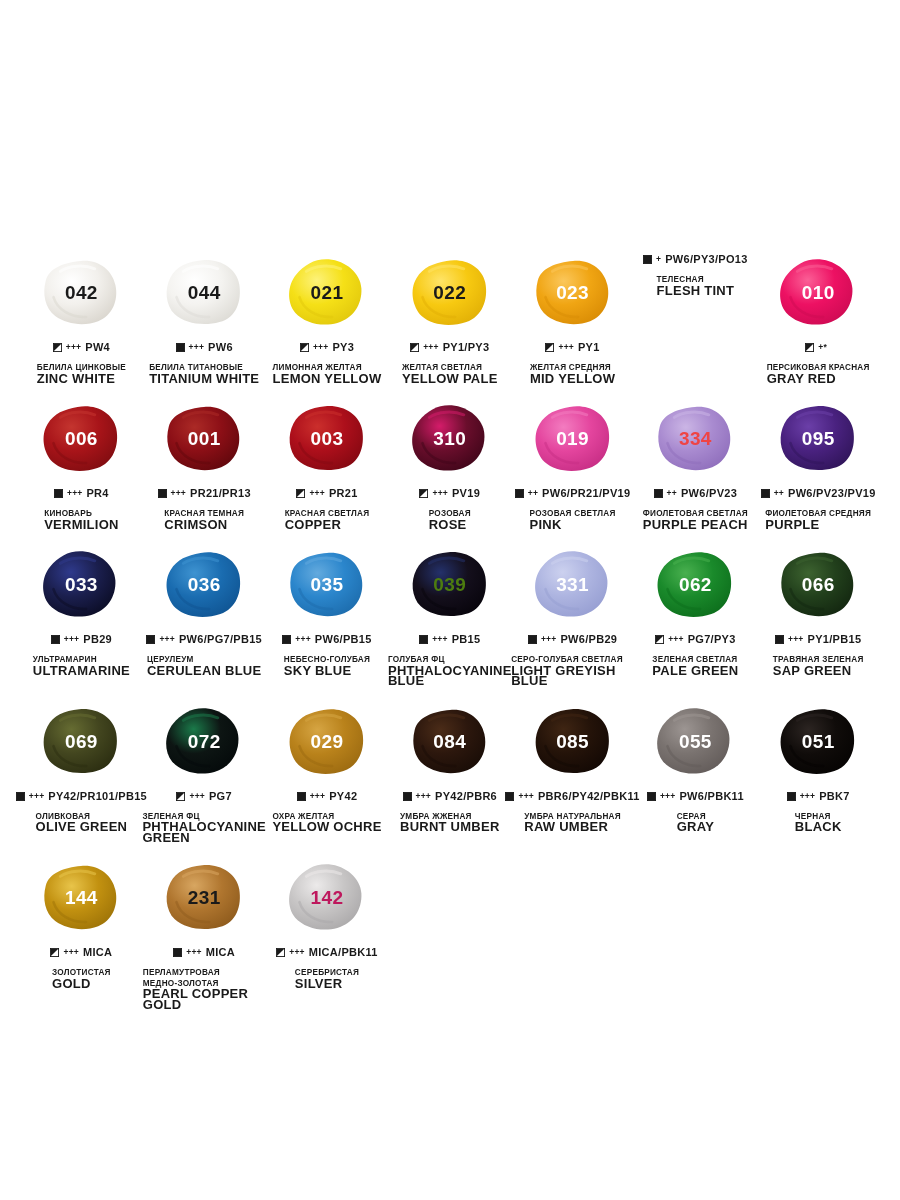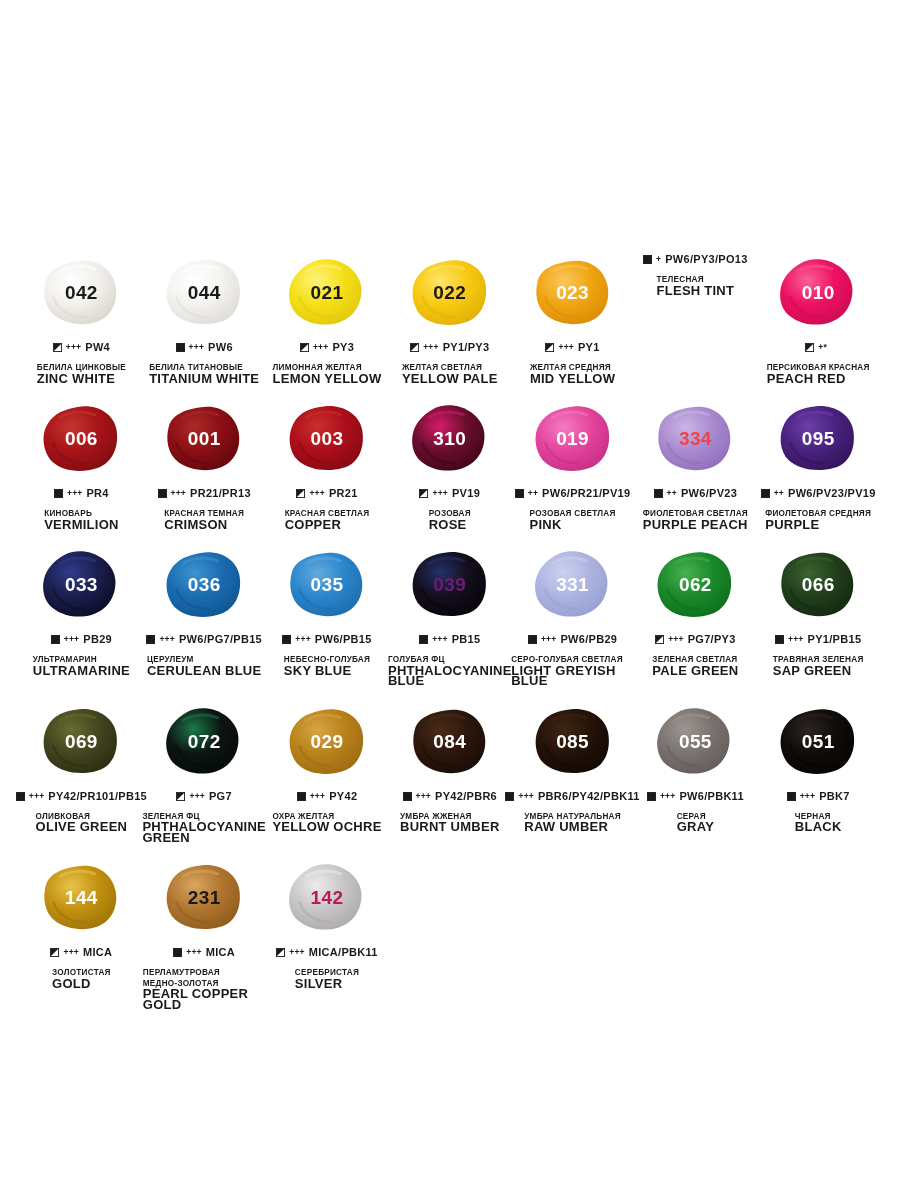--- a/index.html
+++ b/index.html
@@ -330,21 +330,21 @@
     <div class="meta-line">
       <svg class="op-icon" viewBox="0 0 10 10">
       <rect x="0.5" y="0.5" width="9" height="9" fill="#ffffff" stroke="#1a1a1a" stroke-width="1"></rect>
       <path d="M1,1 L9,1 L1,9 Z" fill="#1a1a1a"></path>
     </svg>
       <span class="perm">+*</span>
       <span class="pigment"></span>
     </div>
     <div class="names">
       <span class="name-ru">ПЕРСИКОВАЯ КРАСНАЯ</span>
-      <span class="name-en">PEACH RED</span>
+      <span class="name-en">GRAY RED</span>
     </div>
   </div>
       <div class="swatch-cell">
     <div class="blob-wrap">
       <div class="blob">
 
   <svg class="blob-shape" viewBox="0 0 100 84" xmlns="http://www.w3.org/2000/svg">
     <defs>
       <radialGradient id="g7" cx="38%" cy="32%" r="78%">
         <stop offset="0%" stop-color="#c4352f"></stop>
@@ -661,21 +661,21 @@
       <radialGradient id="g17" cx="38%" cy="32%" r="78%">
         <stop offset="0%" stop-color="#24316b"></stop>
         <stop offset="48%" stop-color="#140f1c"></stop>
         <stop offset="100%" stop-color="#07040b"></stop>
       </radialGradient>
     </defs>
     <path d="M48,5 C68,3 88,14 91,33 C94,52 88,72 68,77 C50,82 28,79 16,68 C5,57 4,38 11,25 C18,12 30,7 48,5 Z" fill="url(#g17)"></path>
     <path d="M26,18 C36,11 54,10 66,15" fill="none" stroke="#24316b" stroke-opacity="0.55" stroke-width="3.5" stroke-linecap="round"></path>
     <path d="M18,48 C22,62 38,72 56,71" fill="none" stroke="#07040b" stroke-opacity="0.45" stroke-width="3" stroke-linecap="round"></path>
   </svg>
-        <span class="blob-num" style="color:#701a75">039</span>
+        <span class="blob-num" style="color:#4d7c0f">039</span>
       </div>
     </div>
     <div class="meta-line">
       <svg class="op-icon" viewBox="0 0 10 10">
     <rect x="0.5" y="0.5" width="9" height="9" fill="#1a1a1a" stroke="#1a1a1a" stroke-width="1"></rect>
   </svg>
       <span class="perm">+++</span>
       <span class="pigment">PB15</span>
     </div>
     <div class="names">

